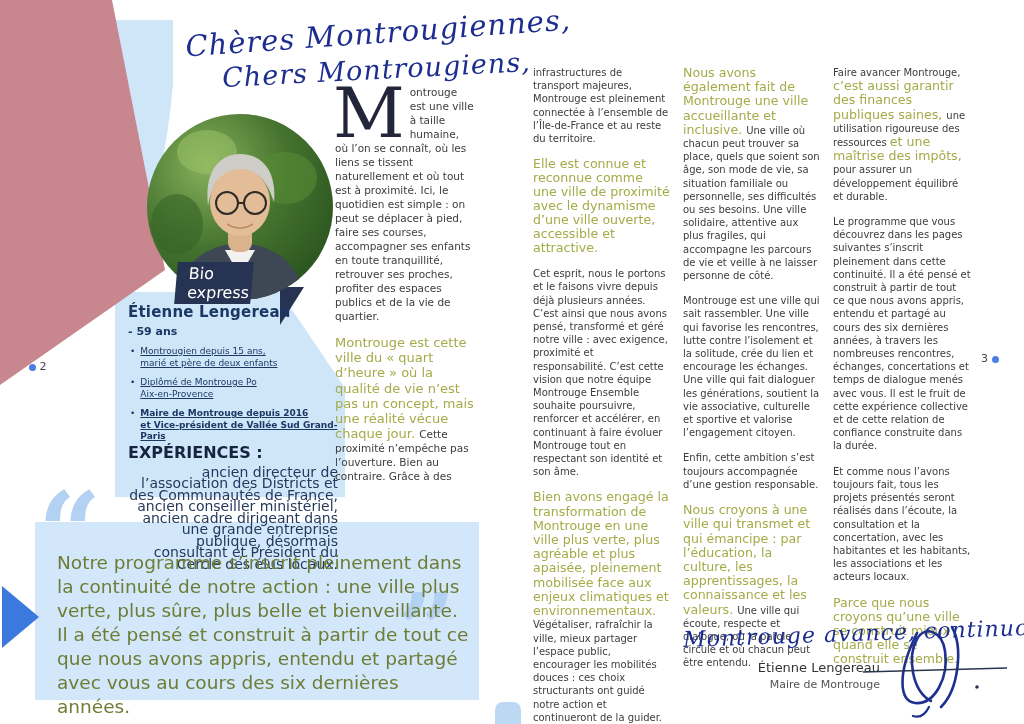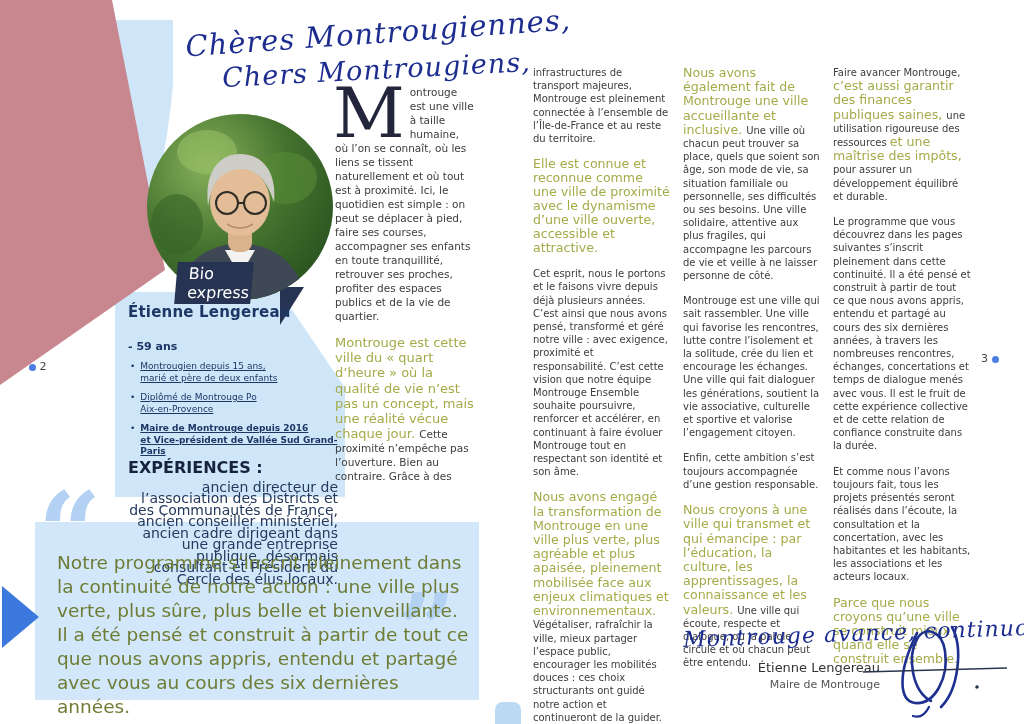--- a/index.html
+++ b/index.html
@@ -54,21 +54,21 @@
   .hand{
     position:absolute;z-index:5;font-family:"DejaVu Serif",serif;font-style:italic;
     color:#1c2d8f;letter-spacing:1px;white-space:nowrap;
   }
   .hand.g1{left:185px;top:16px;font-size:29px;transform:rotate(-4deg);}
   .hand.g2{left:222px;top:54px;font-size:27px;transform:rotate(-3deg);}
   .hand.closing{left:683px;top:618px;font-size:22px;transform:rotate(-2deg);}
   
   .bio-content{position:absolute;left:128px;top:303px;width:212px;z-index:4;color:#1d3765;}
   .bio-name{font-size:15px;font-weight:700;letter-spacing:.2px;}
-  .bio-age{font-size:11px;font-weight:700;margin-top:19px;}
+  .bio-age{font-size:11px;font-weight:700;margin-top:4px;}
   .bullet{display:flex;margin-top:8px;font-size:9px;line-height:11.5px;}
   .bullet .dot{margin:0 5px 0 2px;}
   .btxt{white-space:pre-line;text-decoration:underline;}
   .bullet.bold .btxt{font-weight:700;}
   .exp-label{font-size:16px;font-weight:700;color:#16233f;}
   .exp-text{font-size:14px;line-height:11.5px;margin-top:5px;color:#24395c;width:210px;text-align:right;}
   
   .col{position:absolute;top:66px;z-index:4;font-size:10px;line-height:13.2px;}
   .col p{margin:0 0 12px 0;}
   .col .lead{color:#a4ab48;font-size:12.6px;line-height:14px;margin-top:12px;}
@@ -166,21 +166,21 @@
   </div>
   <div class="pmark" style="left:981px;top:352px;">
     <span>3</span>
     <span class="pdot"></span>
   </div>
 
   <div class="col" id="col3">
     <p>infrastructures de transport majeures, Montrouge est pleinement connectée à l’ensemble de l’Île-de-France et au reste du territoire.</p>
     <p class="lead">Elle est connue et reconnue comme une ville de proximité avec le dynamisme d’une ville ouverte, accessible et attractive.</p>
     <p>Cet esprit, nous le portons et le faisons vivre depuis déjà plusieurs années. C’est ainsi que nous avons pensé, transformé et géré notre ville : avec exigence, proximité et responsabilité. C’est cette vision que notre équipe Montrouge Ensemble souhaite poursuivre, renforcer et accélérer, en continuant à faire évoluer Montrouge tout en respectant son identité et son âme.</p>
-    <p><span class="lead">Nous avons engagé la transformation de Montrouge en une ville plus verte, plus agréable et plus apaisée, pleinement mobilisée face aux enjeux climatiques et environnementaux. </span><span>Végétaliser, rafraîchir la ville, mieux partager l’espace public, encourager les mobilités douces : ces choix structurants ont guidé notre action et continueront de la guider.</span></p>
+    <p><span class="lead">Bien avons engagé la transformation de Montrouge en une ville plus verte, plus agréable et plus apaisée, pleinement mobilisée face aux enjeux climatiques et environnementaux. </span><span>Végétaliser, rafraîchir la ville, mieux partager l’espace public, encourager les mobilités douces : ces choix structurants ont guidé notre action et continueront de la guider.</span></p>
   </div>
 
   <div class="col" id="col4">
     <p><span class="lead">Nous avons également fait de Montrouge une ville accueillante et inclusive. </span><span>Une ville où chacun peut trouver sa place, quels que soient son âge, son mode de vie, sa situation familiale ou personnelle, ses difficultés ou ses besoins. Une ville solidaire, attentive aux plus fragiles, qui accompagne les parcours de vie et veille à ne laisser personne de côté.</span></p>
     <p>Montrouge est une ville qui sait rassembler. Une ville qui favorise les rencontres, lutte contre l’isolement et la solitude, crée du lien et encourage les échanges. Une ville qui fait dialoguer les générations, soutient la vie associative, culturelle et sportive et valorise l’engagement citoyen.</p>
     <p>Enfin, cette ambition s’est toujours accompagnée d’une gestion responsable.</p>
     <p><span class="lead">Nous croyons à une ville qui transmet et qui émancipe : par l’éducation, la culture, les apprentissages, la connaissance et les valeurs. </span><span>Une ville qui écoute, respecte et dialogue, où la parole circule et où chacun peut être entendu.</span></p>
   </div>
 
   <div class="col" id="col5">

